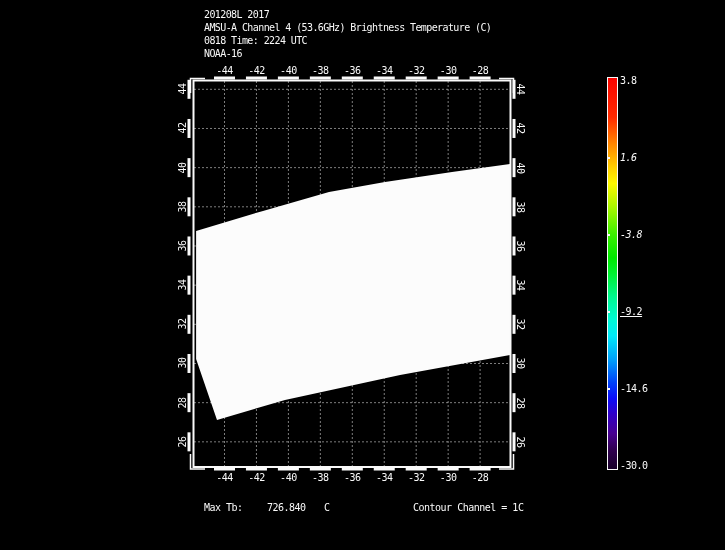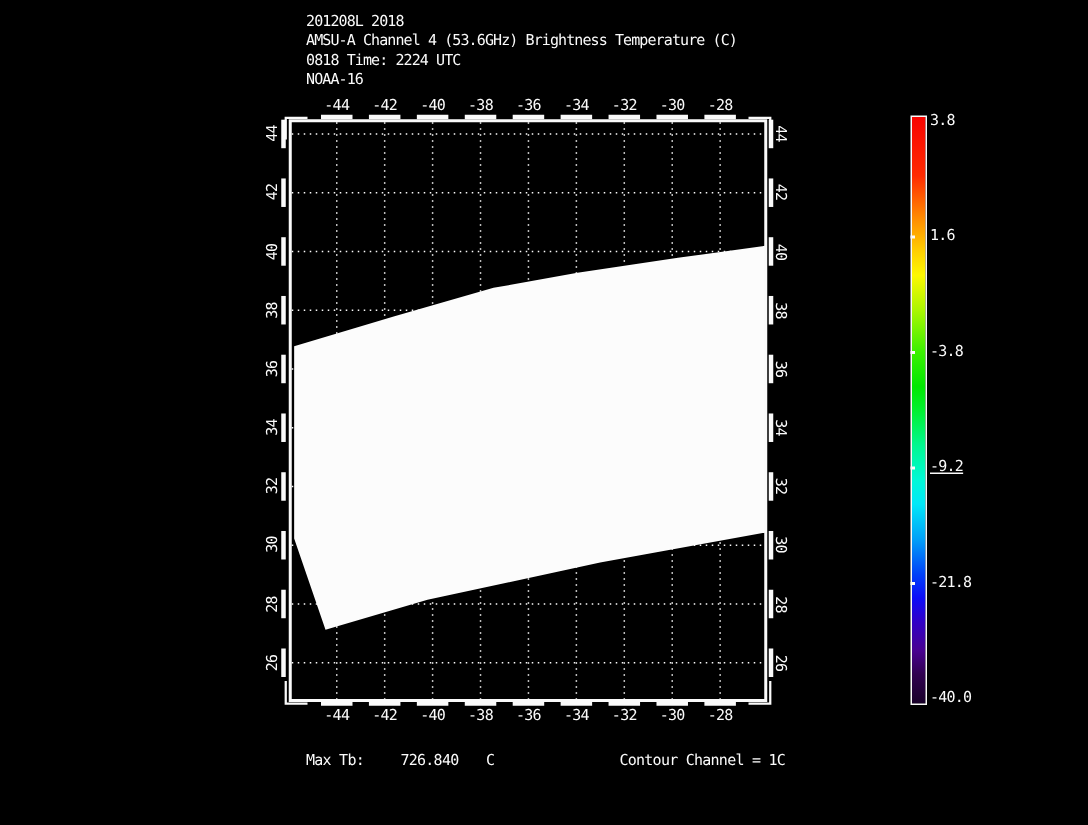--- a/index.html
+++ b/index.html
@@ -20,21 +20,21 @@
   }
   .cbtick{position:absolute;left:607px;width:3px;height:2px;background:#fafafa;}
   .cblab{position:absolute;left:620px;font-size:10px;letter-spacing:-0.5px;color:#fafafa;}
 </style>
 </head>
 <body>
 
 <div id="canvas">
 
   <div id="title-block">
-    <span class="txt" style="left:204px;top:9px">201208L 2018</span>
+    <span class="txt" style="left:204px;top:9px">201208L 2017</span>
     <span class="txt" style="left:204px;top:22px">AMSU-A Channel 4 (53.6GHz) Brightness Temperature (C)</span>
     <span class="txt" style="left:204px;top:35px">0818 Time: 2224 UTC</span>
     <span class="txt" style="left:204px;top:48px">NOAA-16</span>
   </div>
 
   <svg id="plot-svg" width="725" height="550">
       <line x1="224.5" y1="81.5" x2="224.5" y2="466" stroke="#fafafa" stroke-width="1" stroke-dasharray="1 3"></line>
       <line x1="256.45" y1="81.5" x2="256.45" y2="466" stroke="#fafafa" stroke-width="1" stroke-dasharray="1 3"></line>
       <line x1="288.4" y1="81.5" x2="288.4" y2="466" stroke="#fafafa" stroke-width="1" stroke-dasharray="1 3"></line>
       <line x1="320.35" y1="81.5" x2="320.35" y2="466" stroke="#fafafa" stroke-width="1" stroke-dasharray="1 3"></line>
@@ -142,29 +142,29 @@
       <span class="ylab right" style="left: 520px; top: 285.15px;">34</span>
       <span class="ylab right" style="left: 520px; top: 324.32px;">32</span>
       <span class="ylab right" style="left: 520px; top: 363.49px;">30</span>
       <span class="ylab right" style="left: 520px; top: 402.66px;">28</span>
       <span class="ylab right" style="left: 520px; top: 441.83px;">26</span>
     </div>
 
   <div id="colorbar" style="background: linear-gradient(rgb(248, 4, 0) 0%, rgb(255, 42, 0) 10%, rgb(255, 136, 0) 17%, rgb(255, 208, 0) 23%, rgb(253, 248, 0) 27%, rgb(170, 246, 0) 33%, rgb(60, 240, 0) 40%, rgb(0, 232, 0) 46%, rgb(0, 240, 48) 50%, rgb(0, 248, 144) 56%, rgb(0, 248, 216) 62%, rgb(0, 232, 248) 66%, rgb(0, 160, 248) 72%, rgb(0, 64, 248) 78%, rgb(12, 12, 248) 82%, rgb(48, 0, 200) 86%, rgb(72, 0, 144) 91%, rgb(48, 0, 80) 95%, rgb(24, 0, 40) 100%);"></div>
   <div id="colorbar-labels">
       <span class="cblab" style="top: 75px;">3.8</span>
-      <span class="cblab" style="top: 152px;">1.6</span>
+      <span class="cblab" style="top: 152px; font-style: italic;">1.6</span>
       <div class="cbtick" style="top: 157px;"></div>
-      <span class="cblab" style="top: 229px;">-3.8</span>
+      <span class="cblab" style="top: 229px; font-style: italic;">-3.8</span>
       <div class="cbtick" style="top: 234px;"></div>
       <span class="cblab" style="top: 306px; text-decoration: underline;">-9.2</span>
       <div class="cbtick" style="top: 311px;"></div>
-      <span class="cblab" style="top: 383px;">-21.8</span>
+      <span class="cblab" style="top: 383px;">-14.6</span>
       <div class="cbtick" style="top: 388px;"></div>
-      <span class="cblab" style="top: 460px;">-40.0</span>
+      <span class="cblab" style="top: 460px;">-30.0</span>
     </div>
 
   <div id="footer">
     <span class="txt" style="left:204px;top:502px">Max Tb:</span>
     <span class="txt" style="left:267px;top:502px">726.840</span>
     <span class="txt" style="left:324px;top:502px">C</span>
     <span class="txt" style="left:413px;top:502px">Contour Channel = 1C</span>
   </div>
 
 </div>

